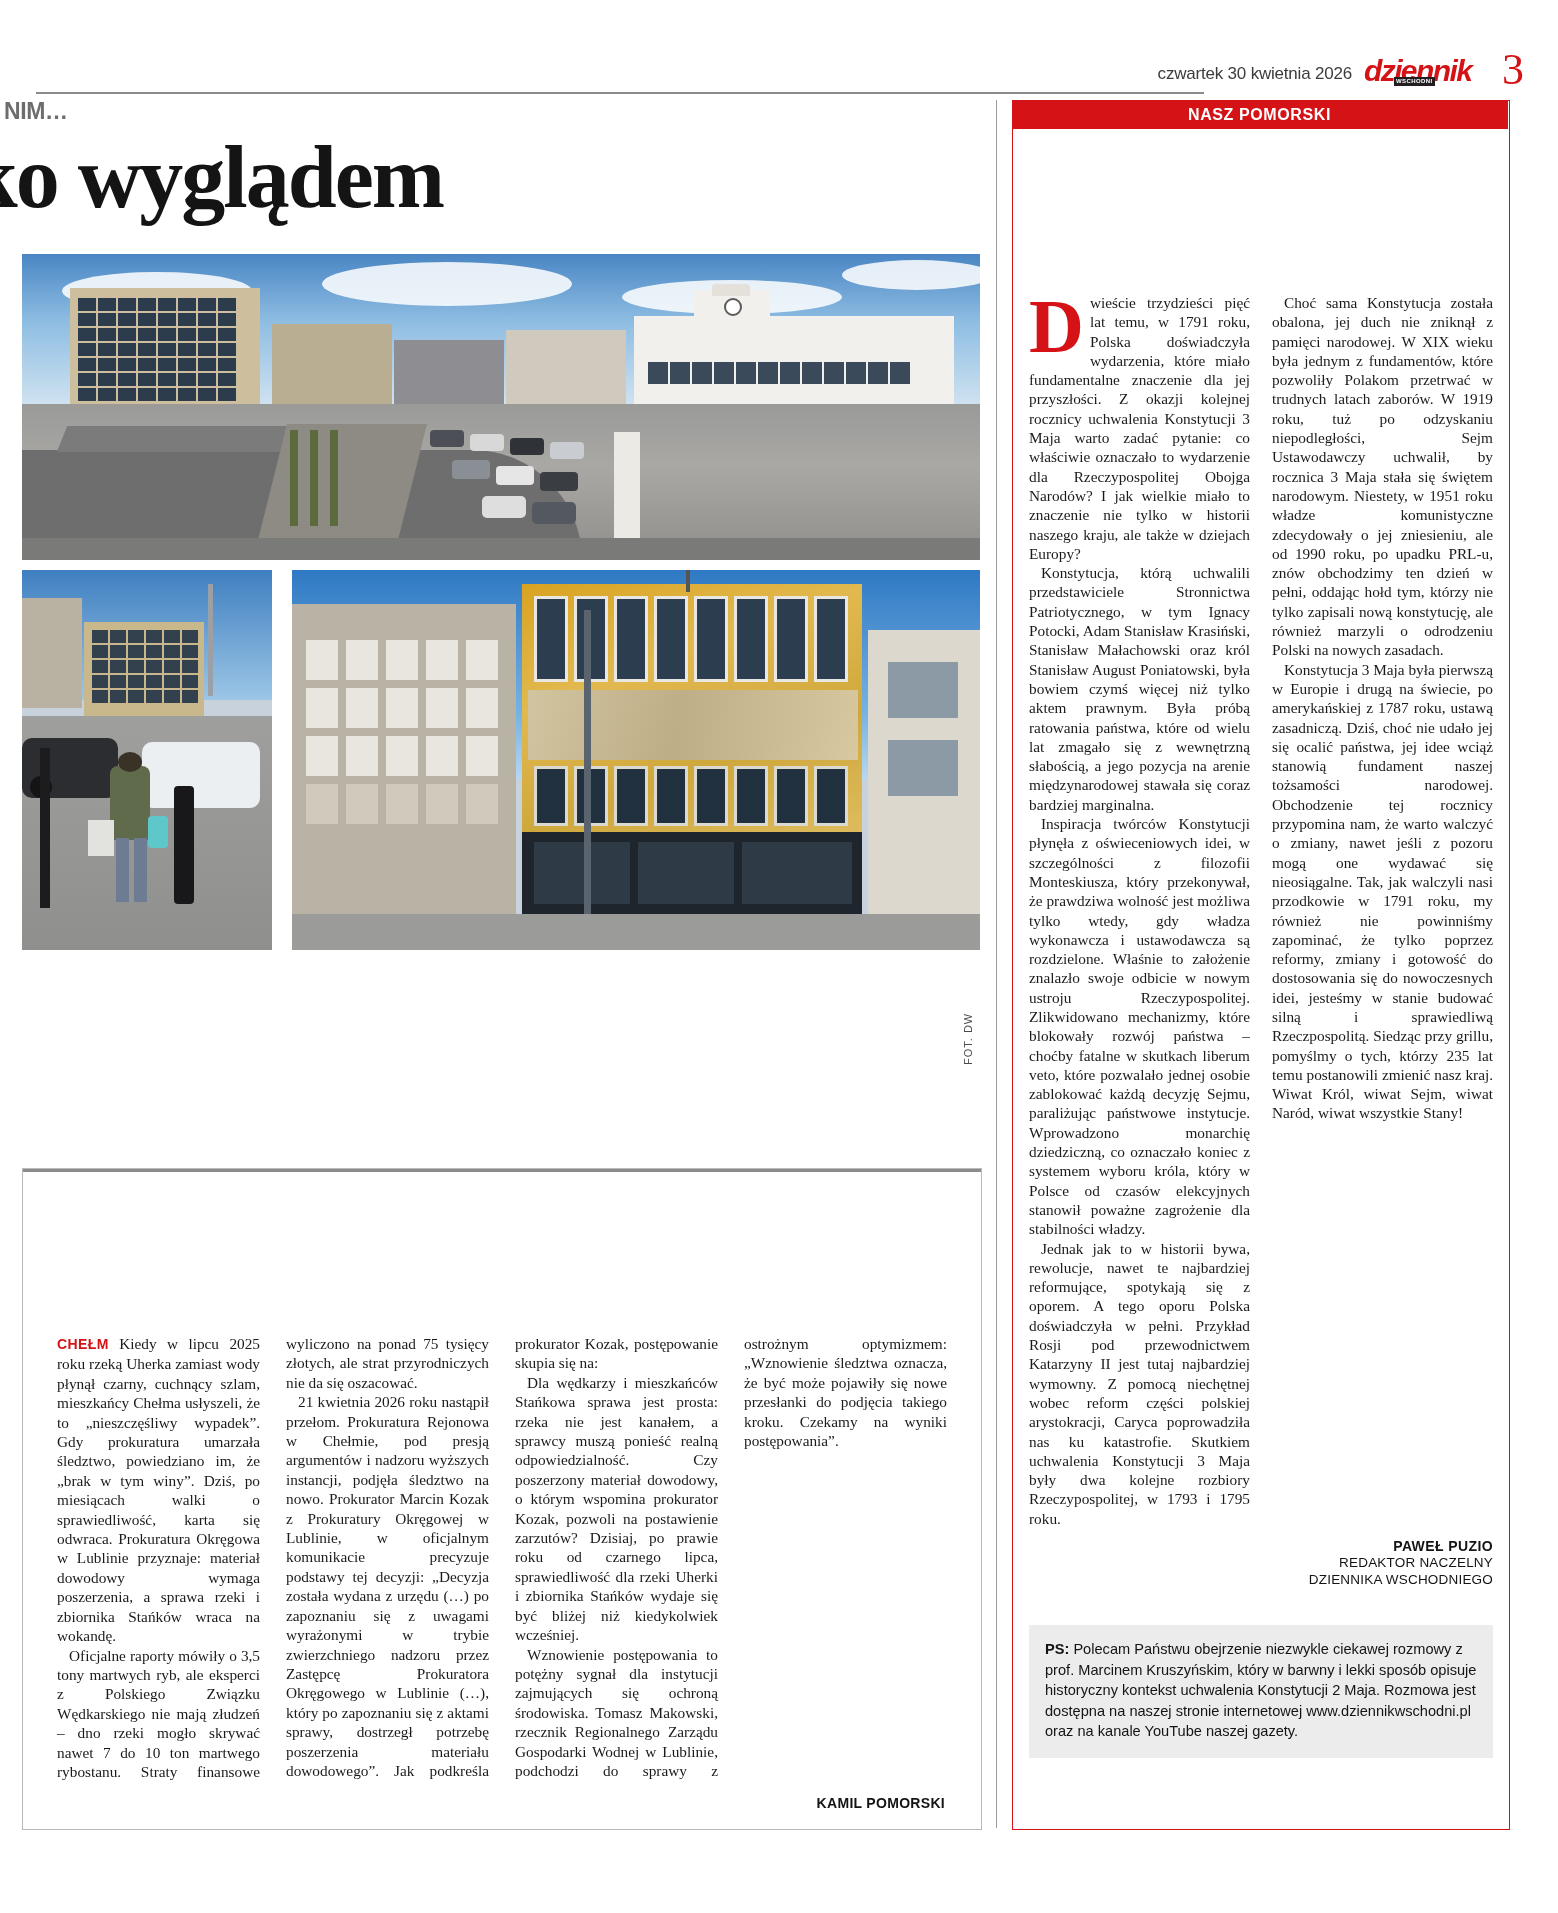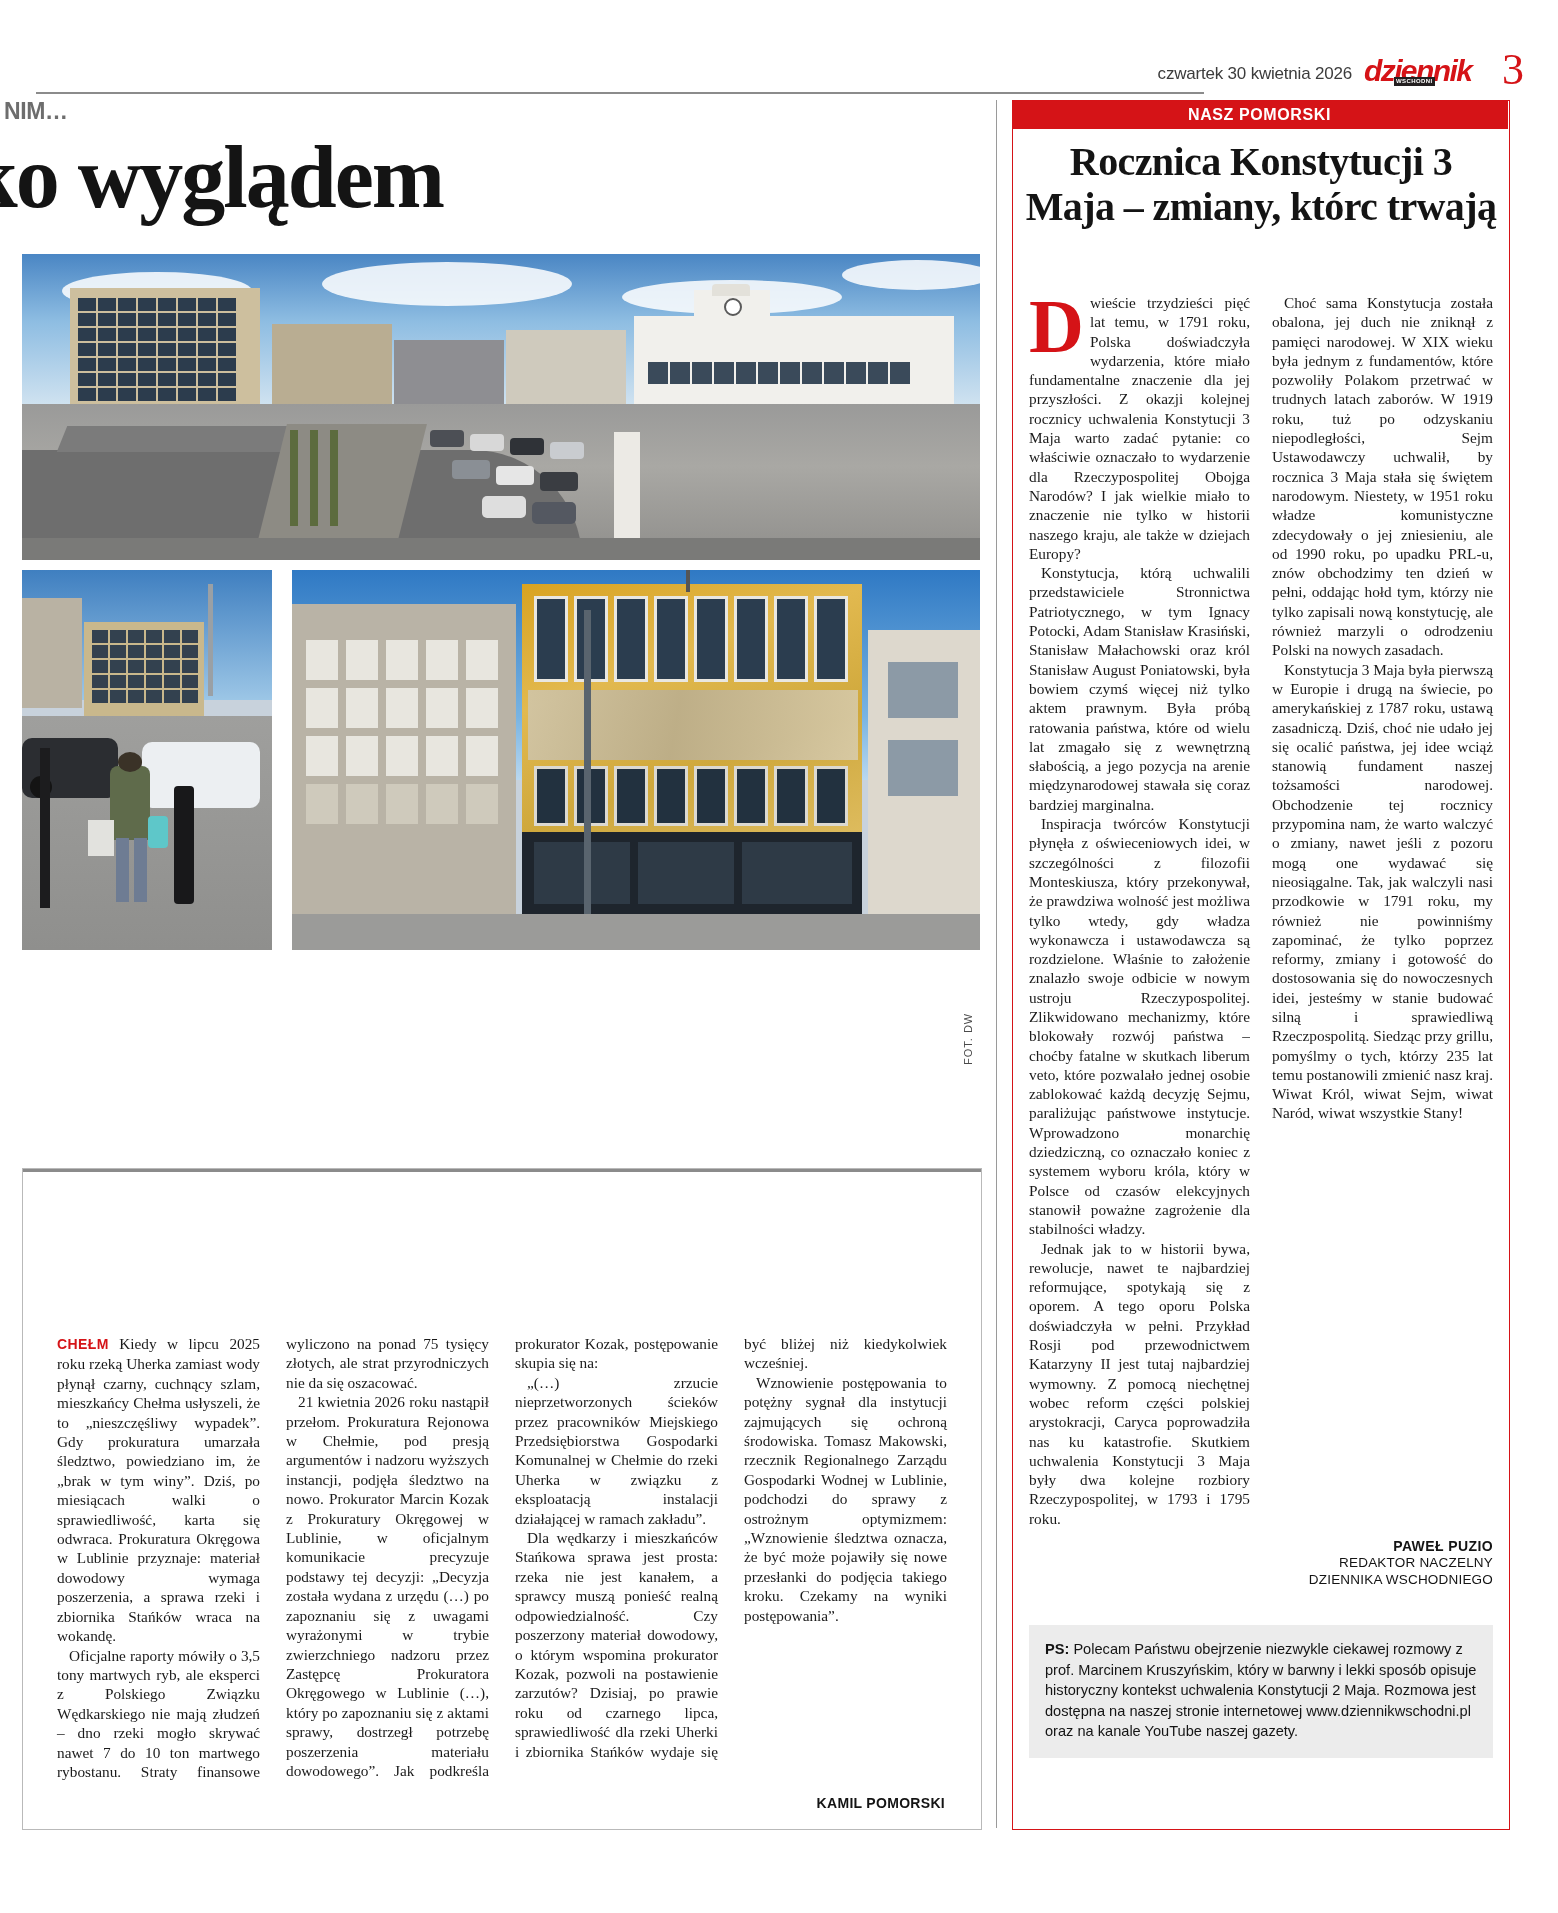--- a/index.html
+++ b/index.html
@@ -354,31 +354,29 @@
   <div class="ground" style="top:344px;height:36px;background:#9b9b99;"></div>
 </div>
 <div id="fot">FOT. DW</div>
 
 <div id="article2">
   <div id="a2-rule"></div>
   <div id="a2-cols">
     <p><span class="dateline">CHEŁM</span> <span>Kiedy w lipcu 2025 roku rzeką Uherka zamiast wody płynął czarny, cuchnący szlam, mieszkańcy Chełma usłyszeli, że to „nieszczęśliwy wypadek”. Gdy prokuratura umarzała śledztwo, powiedziano im, że „brak w tym winy”. Dziś, po miesiącach walki o sprawiedliwość, karta się odwraca. Prokuratura Okręgowa w Lublinie przyznaje: materiał dowodowy wymaga poszerzenia, a sprawa rzeki i zbiornika Stańków wraca na wokandę.</span></p>
     <p>Oficjalne raporty mówiły o 3,5 tony martwych ryb, ale eksperci z Polskiego Związku Wędkarskiego nie mają złudzeń – dno rzeki mogło skrywać nawet 7 do 10 ton martwego rybostanu. Straty finansowe wyliczono na ponad 75 tysięcy złotych, ale strat przyrodniczych nie da się oszacować.</p>
     <p>21 kwietnia 2026 roku nastąpił przełom. Prokuratura Rejonowa w Chełmie, pod presją argumentów i nadzoru wyższych instancji, podjęła śledztwo na nowo. Prokurator Marcin Kozak z Prokuratury Okręgowej w Lublinie, w oficjalnym komunikacie precyzuje podstawy tej decyzji: „Decyzja została wydana z urzędu (…) po zapoznaniu się z uwagami wyrażonymi w trybie zwierzchniego nadzoru przez Zastępcę Prokuratora Okręgowego w Lublinie (…), który po zapoznaniu się z aktami sprawy, dostrzegł potrzebę poszerzenia materiału dowodowego”. Jak podkreśla prokurator Kozak, postępowanie skupia się na:</p>
-    <p>„(…) zrzucie nieprzetworzonych ścieków przez pracowników Miejskiego Przedsiębiorstwa Gospodarki Komunalnej w Chełmie do rzeki Uherka w związku z eksploatacją instalacji działającej w ramach zakładu”.</p>
     <p>Dla wędkarzy i mieszkańców Stańkowa sprawa jest prosta: rzeka nie jest kanałem, a sprawcy muszą ponieść realną odpowiedzialność. Czy poszerzony materiał dowodowy, o którym wspomina prokurator Kozak, pozwoli na postawienie zarzutów? Dzisiaj, po prawie roku od czarnego lipca, sprawiedliwość dla rzeki Uherki i zbiornika Stańków wydaje się być bliżej niż kiedykolwiek wcześniej.</p>
     <p>Wznowienie postępowania to potężny sygnał dla instytucji zajmujących się ochroną środowiska. Tomasz Makowski, rzecznik Regionalnego Zarządu Gospodarki Wodnej w Lublinie, podchodzi do sprawy z ostrożnym optymizmem: „Wznowienie śledztwa oznacza, że być może pojawiły się nowe przesłanki do podjęcia takiego kroku. Czekamy na wyniki postępowania”.</p>
   </div>
   <div id="a2-byline">KAMIL POMORSKI</div>
 </div>
 
 <div id="divider"></div>
 <div id="comment">
   <div id="comment-banner">NASZ POMORSKI</div>
-  <div id="comment-head">Rocznica Konstytucji 3 Maja – zmiany, którc trwają</div>
   <div id="comment-cols">
     <p class="dropcap">Dwieście trzydzieści pięć lat temu, w 1791 roku, Polska doświadczyła wydarzenia, które miało fundamentalne znaczenie dla jej przyszłości. Z okazji kolejnej rocznicy uchwalenia Konstytucji 3 Maja warto zadać pytanie: co właściwie oznaczało to wydarzenie dla Rzeczypospolitej Obojga Narodów? I jak wielkie miało to znaczenie nie tylko w historii naszego kraju, ale także w dziejach Europy?</p>
     <p>Konstytucja, którą uchwalili przedstawiciele Stronnictwa Patriotycznego, w tym Ignacy Potocki, Adam Stanisław Krasiński, Stanisław Małachowski oraz król Stanisław August Poniatowski, była bowiem czymś więcej niż tylko aktem prawnym. Była próbą ratowania państwa, które od wielu lat zmagało się z wewnętrzną słabością, a jego pozycja na arenie międzynarodowej stawała się coraz bardziej marginalna.</p>
     <p>Inspiracja twórców Konstytucji płynęła z oświeceniowych idei, w szczególności z filozofii Monteskiusza, który przekonywał, że prawdziwa wolność jest możliwa tylko wtedy, gdy władza wykonawcza i ustawodawcza są rozdzielone. Właśnie to założenie znalazło swoje odbicie w nowym ustroju Rzeczypospolitej. Zlikwidowano mechanizmy, które blokowały rozwój państwa – choćby fatalne w skutkach liberum veto, które pozwalało jednej osobie zablokować każdą decyzję Sejmu, paraliżując państwowe instytucje. Wprowadzono monarchię dziedziczną, co oznaczało koniec z systemem wyboru króla, który w Polsce od czasów elekcyjnych stanowił poważne zagrożenie dla stabilności władzy.</p>
     <p>Jednak jak to w historii bywa, rewolucje, nawet te najbardziej reformujące, spotykają się z oporem. A tego oporu Polska doświadczyła w pełni. Przykład Rosji pod przewodnictwem Katarzyny II jest tutaj najbardziej wymowny. Z pomocą niechętnej wobec reform części polskiej arystokracji, Caryca poprowadziła nas ku katastrofie. Skutkiem uchwalenia Konstytucji 3 Maja były dwa kolejne rozbiory Rzeczypospolitej, w 1793 i 1795 roku.</p>
     <p>Choć sama Konstytucja została obalona, jej duch nie zniknął z pamięci narodowej. W XIX wieku była jednym z fundamentów, które pozwoliły Polakom przetrwać w trudnych latach zaborów. W 1919 roku, tuż po odzyskaniu niepodległości, Sejm Ustawodawczy uchwalił, by rocznica 3 Maja stała się świętem narodowym. Niestety, w 1951 roku władze komunistyczne zdecydowały o jej zniesieniu, ale od 1990 roku, po upadku PRL-u, znów obchodzimy ten dzień w pełni, oddając hołd tym, którzy nie tylko zapisali nową konstytucję, ale również marzyli o odrodzeniu Polski na nowych zasadach.</p>
     <p>Konstytucja 3 Maja była pierwszą w Europie i drugą na świecie, po amerykańskiej z 1787 roku, ustawą zasadniczą. Dziś, choć nie udało jej się ocalić państwa, jej idee wciąż stanowią fundament naszej tożsamości narodowej. Obchodzenie tej rocznicy przypomina nam, że warto walczyć o zmiany, nawet jeśli z pozoru mogą one wydawać się nieosiągalne. Tak, jak walczyli nasi przodkowie w 1791 roku, my również nie powinniśmy zapominać, że tylko poprzez reformy, zmiany i gotowość do dostosowania się do nowoczesnych idei, jesteśmy w stanie budować silną i sprawiedliwą Rzeczpospolitą. Siedząc przy grillu, pomyślmy o tych, którzy 235 lat temu postanowili zmienić nasz kraj. Wiwat Król, wiwat Sejm, wiwat Naród, wiwat wszystkie Stany!</p>
   </div>
   <div id="sig">
     <div class="name">PAWEŁ PUZIO</div>

